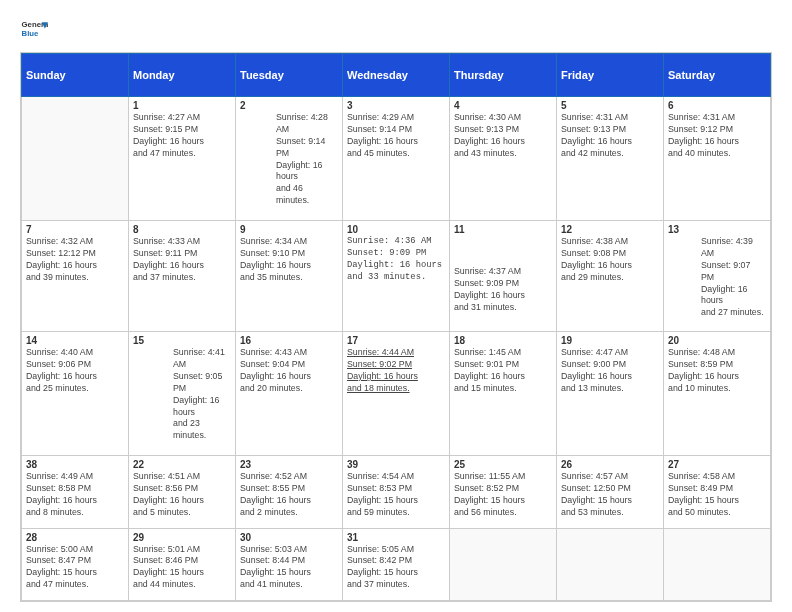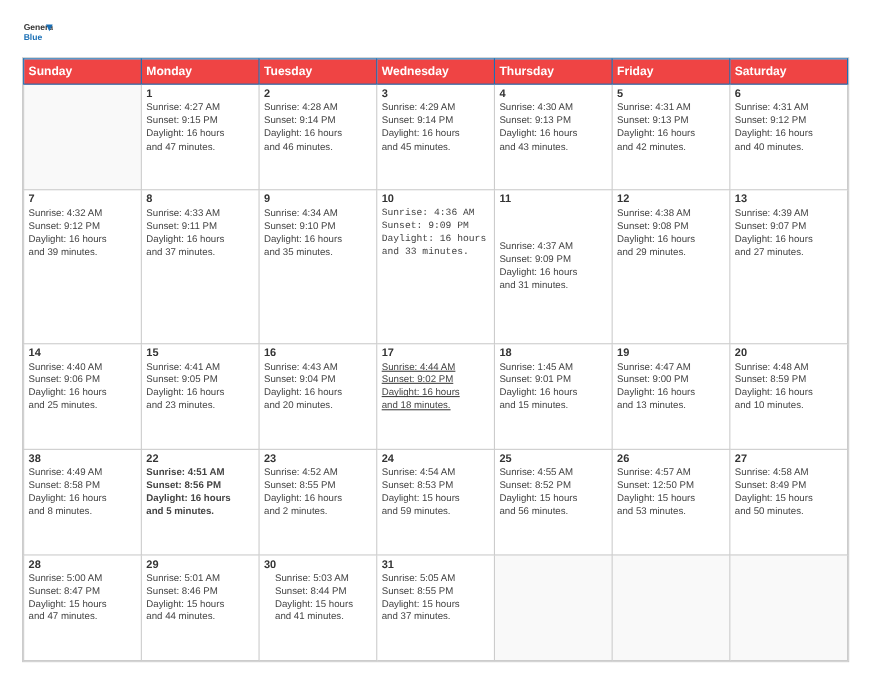--- a/index.html
+++ b/index.html
@@ -66,25 +66,25 @@
       border-collapse: collapse;
       width: 100%;
     }
     .calendar table {
       width: 100%;
       height: 100%;
       border-collapse: collapse;
       table-layout: fixed;
     }
     .calendar thead tr th {
-      background-color: #ef4444;
+      background-color: #1d4ed8;
       color: #fff;
       font-size: 11px;
       font-weight: bold;
-      padding: 5px 4px;
+      padding: 15px 4px;
       text-align: left;
       border: 1px solid #1a6fb5;
     }
     .calendar tbody tr td {
       vertical-align: top;
       border: 1px solid #ccc;
       padding: 3px 4px;
       font-size: 9.2px;
       color: #333;
       background: #fff;
@@ -144,21 +144,21 @@
             <td class="empty"></td>
             <td>
               <span class="day-number">1</span>
               <div class="day-info" style="white-space: pre-line;">Sunrise: 4:27 AM
 Sunset: 9:15 PM
 Daylight: 16 hours
 and 47 minutes.</div>
             </td>
             <td>
               <span class="day-number">2</span>
-              <div class="day-info" style="white-space: pre-line;">Sunrise: 4:28 AM
+              <div class="day-info" style="white-space: pre-line; margin-left: 36px;">Sunrise: 4:28 AM
 Sunset: 9:14 PM
 Daylight: 16 hours
 and 46 minutes.</div>
             </td>
             <td>
               <span class="day-number">3</span>
               <div class="day-info" style="white-space: pre-line;">Sunrise: 4:29 AM
 Sunset: 9:14 PM
 Daylight: 16 hours
 and 45 minutes.</div>
@@ -182,21 +182,21 @@
               <div class="day-info" style="white-space: pre-line;">Sunrise: 4:31 AM
 Sunset: 9:12 PM
 Daylight: 16 hours
 and 40 minutes.</div>
             </td>
           </tr>
           <tr>
             <td>
               <span class="day-number">7</span>
               <div class="day-info" style="white-space: pre-line;">Sunrise: 4:32 AM
-Sunset: 9:12 PM
+Sunset: 12:12 PM
 Daylight: 16 hours
 and 39 minutes.</div>
             </td>
             <td>
               <span class="day-number">8</span>
               <div class="day-info" style="white-space: pre-line;">Sunrise: 4:33 AM
 Sunset: 9:11 PM
 Daylight: 16 hours
 and 37 minutes.</div>
             </td>
@@ -223,37 +223,37 @@
             </td>
             <td>
               <span class="day-number">12</span>
               <div class="day-info" style="white-space: pre-line;">Sunrise: 4:38 AM
 Sunset: 9:08 PM
 Daylight: 16 hours
 and 29 minutes.</div>
             </td>
             <td>
               <span class="day-number">13</span>
-              <div class="day-info" style="white-space: pre-line;">Sunrise: 4:39 AM
+              <div class="day-info" style="white-space: pre-line; margin-left: 33px;">Sunrise: 4:39 AM
 Sunset: 9:07 PM
 Daylight: 16 hours
 and 27 minutes.</div>
             </td>
           </tr>
           <tr>
             <td>
               <span class="day-number">14</span>
               <div class="day-info" style="white-space: pre-line;">Sunrise: 4:40 AM
 Sunset: 9:06 PM
 Daylight: 16 hours
 and 25 minutes.</div>
             </td>
             <td>
               <span class="day-number">15</span>
-              <div class="day-info" style="white-space: pre-line;">Sunrise: 4:41 AM
+              <div class="day-info" style="white-space: pre-line; margin-left: 40px;">Sunrise: 4:41 AM
 Sunset: 9:05 PM
 Daylight: 16 hours
 and 23 minutes.</div>
             </td>
             <td>
               <span class="day-number">16</span>
               <div class="day-info" style="white-space: pre-line;">Sunrise: 4:43 AM
 Sunset: 9:04 PM
 Daylight: 16 hours
 and 20 minutes.</div>
@@ -290,42 +290,42 @@
           <tr>
             <td>
               <span class="day-number">38</span>
               <div class="day-info" style="white-space: pre-line;">Sunrise: 4:49 AM
 Sunset: 8:58 PM
 Daylight: 16 hours
 and 8 minutes.</div>
             </td>
             <td>
               <span class="day-number">22</span>
-              <div class="day-info" style="white-space: pre-line; font-weight: bold;">Sunrise: 4:51 AM
+              <div class="day-info" style="white-space: pre-line;">Sunrise: 4:51 AM
 Sunset: 8:56 PM
 Daylight: 16 hours
 and 5 minutes.</div>
             </td>
             <td>
               <span class="day-number">23</span>
               <div class="day-info" style="white-space: pre-line;">Sunrise: 4:52 AM
 Sunset: 8:55 PM
 Daylight: 16 hours
 and 2 minutes.</div>
             </td>
             <td>
-              <span class="day-number">24</span>
+              <span class="day-number">39</span>
               <div class="day-info" style="white-space: pre-line;">Sunrise: 4:54 AM
 Sunset: 8:53 PM
 Daylight: 15 hours
 and 59 minutes.</div>
             </td>
             <td>
               <span class="day-number">25</span>
-              <div class="day-info" style="white-space: pre-line;">Sunrise: 4:55 AM
+              <div class="day-info" style="white-space: pre-line;">Sunrise: 11:55 AM
 Sunset: 8:52 PM
 Daylight: 15 hours
 and 56 minutes.</div>
             </td>
             <td>
               <span class="day-number">26</span>
               <div class="day-info" style="white-space: pre-line;">Sunrise: 4:57 AM
 Sunset: 12:50 PM
 Daylight: 15 hours
 and 53 minutes.</div>
@@ -348,29 +348,29 @@
             </td>
             <td>
               <span class="day-number">29</span>
               <div class="day-info" style="white-space: pre-line;">Sunrise: 5:01 AM
 Sunset: 8:46 PM
 Daylight: 15 hours
 and 44 minutes.</div>
             </td>
             <td>
               <span class="day-number">30</span>
-              <div class="day-info" style="white-space: pre-line; margin-left: 10px;">Sunrise: 5:03 AM
+              <div class="day-info" style="white-space: pre-line;">Sunrise: 5:03 AM
 Sunset: 8:44 PM
 Daylight: 15 hours
 and 41 minutes.</div>
             </td>
             <td>
               <span class="day-number">31</span>
               <div class="day-info" style="white-space: pre-line;">Sunrise: 5:05 AM
-Sunset: 8:55 PM
+Sunset: 8:42 PM
 Daylight: 15 hours
 and 37 minutes.</div>
             </td>
             <td class="empty"></td>
             <td class="empty"></td>
             <td class="empty"></td>
           </tr>
         </tbody>
     </table>
   </div>

